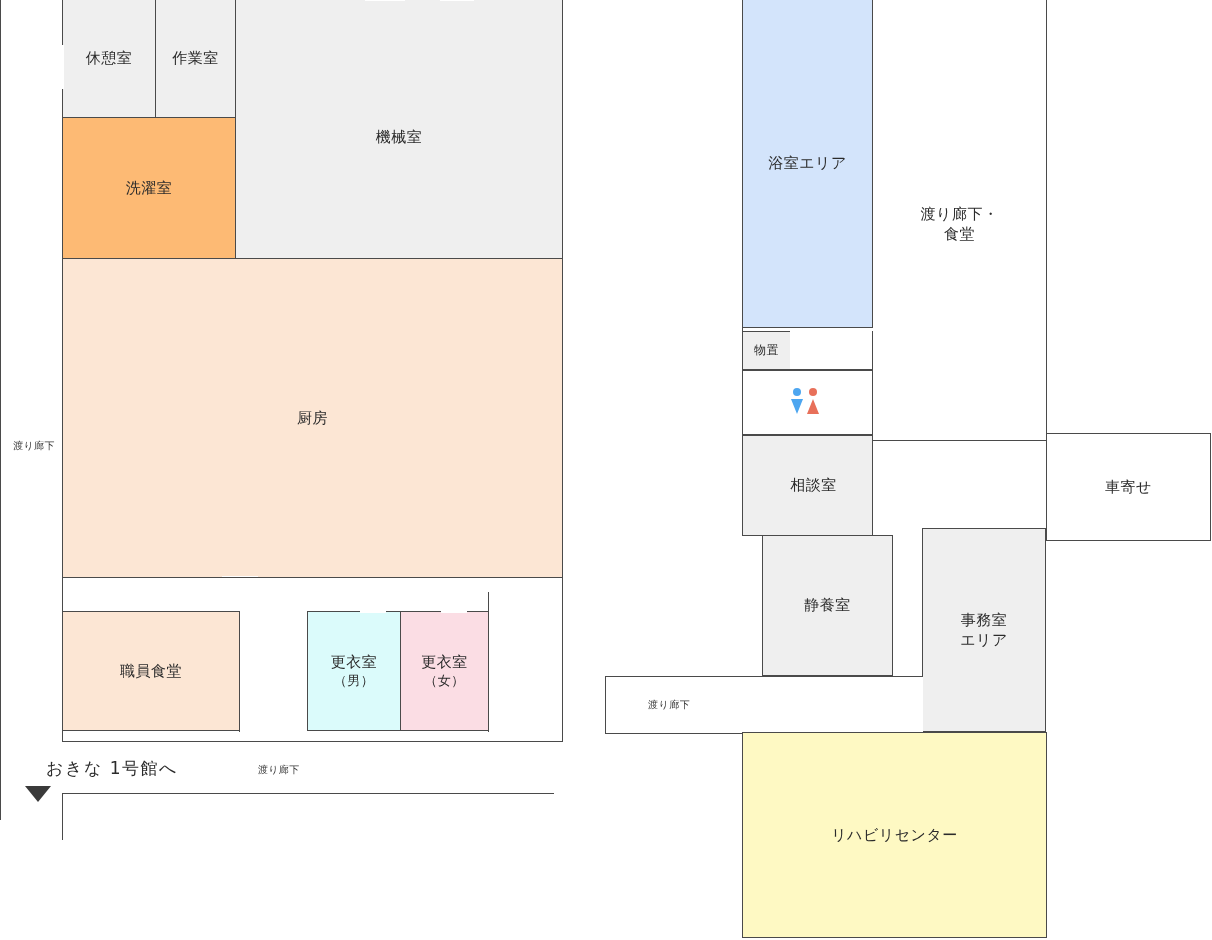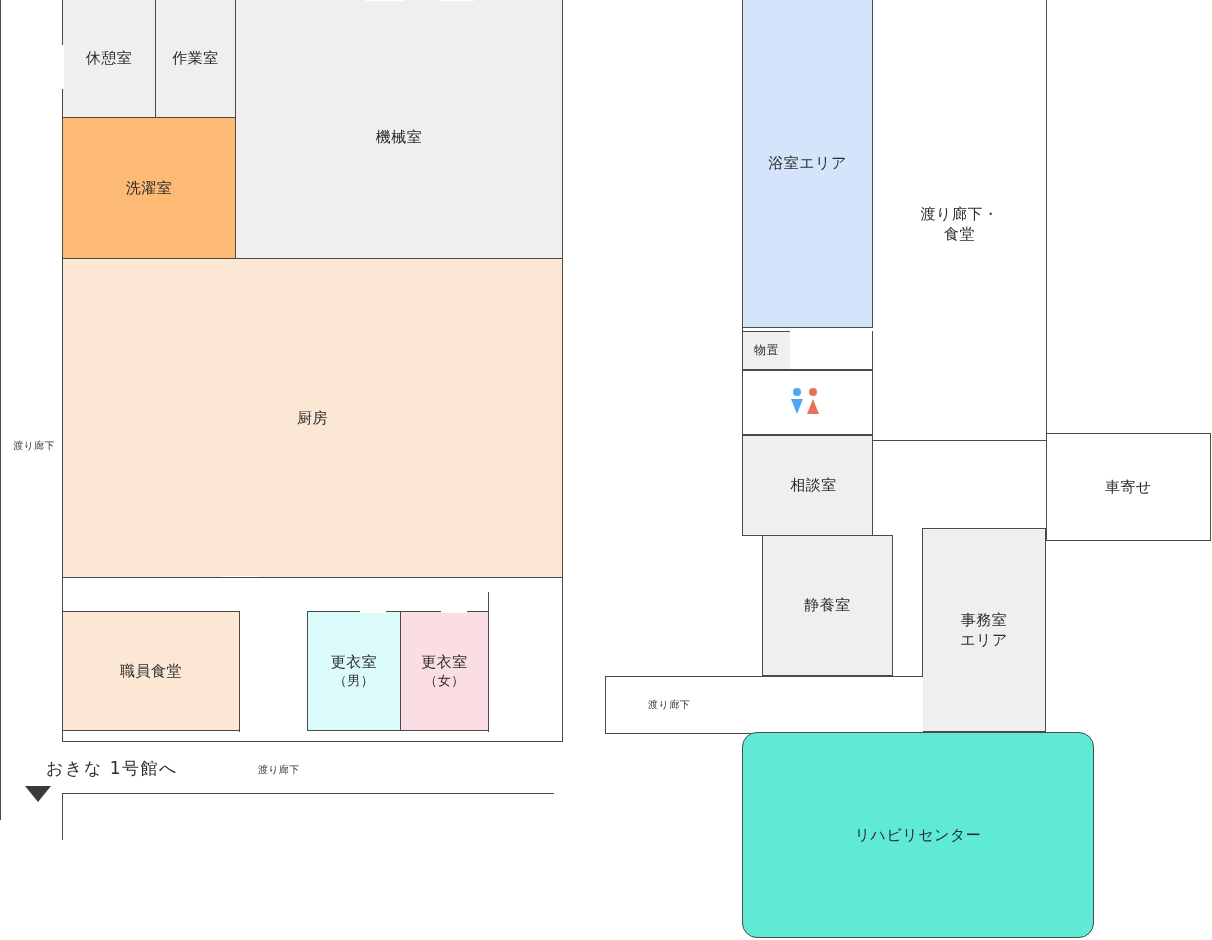--- a/index.html
+++ b/index.html
@@ -236,17 +236,17 @@
   <div class="room" style="left:1046px; top:433px; width:165px; height:108px; background:#ffffff;">
     <span class="lbl">車寄せ</span>
   </div>
 
   <div class="room" style="left:605px; top:676px; width:270px; height:58px; background:#ffffff; justify-content:flex-start; padding-left:42px; font-size:10px; color:#3a3a3a;">
     <span class="lbl">渡り廊下</span>
   </div>
 
   <div class="outline" style="left:874px; top:676px; width:49px; height:58px; background:#ffffff; border-left:none; border-right:none;"></div>
 
-  <div class="room" style="left:742px; top:732px; width:352px; height:206px; background:#5eead4;border-radius:15px;">
+  <div class="room" style="left:742px; top:732px; width:305px; height:206px; background:#fef9c3;">
     <span class="lbl">リハビリセンター</span>
   </div>
 
 </div>
 
 </body></html>

